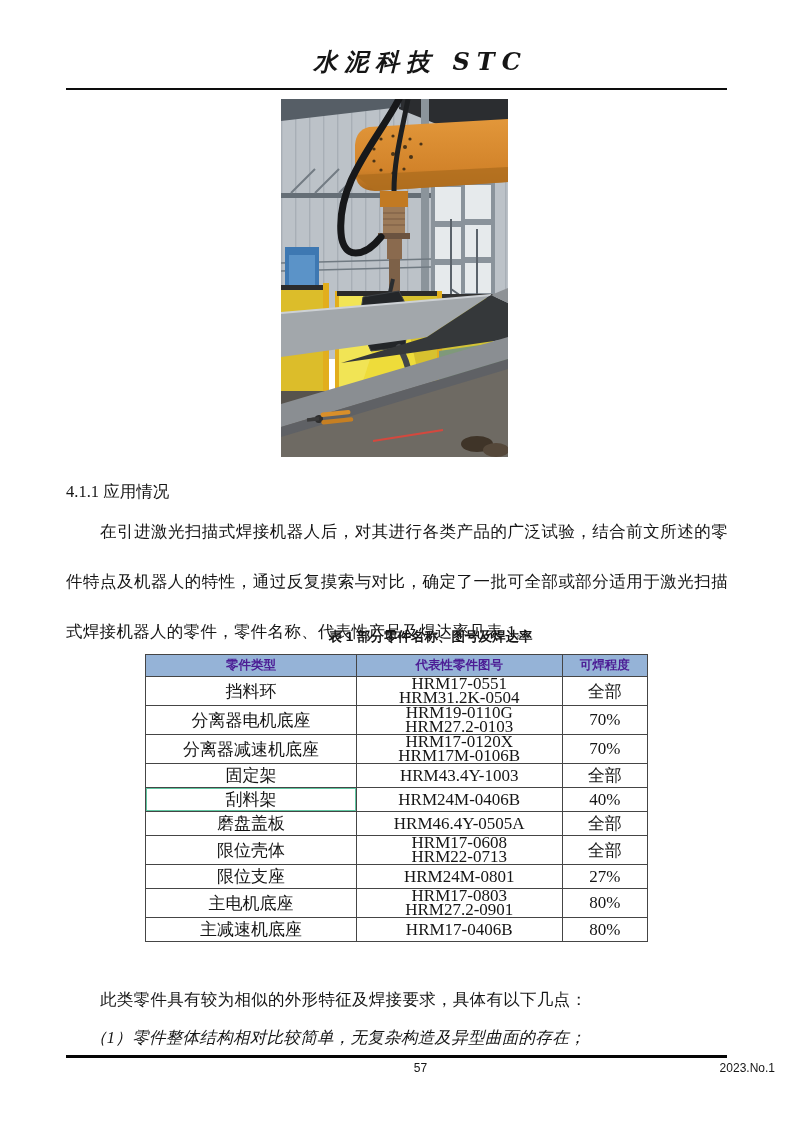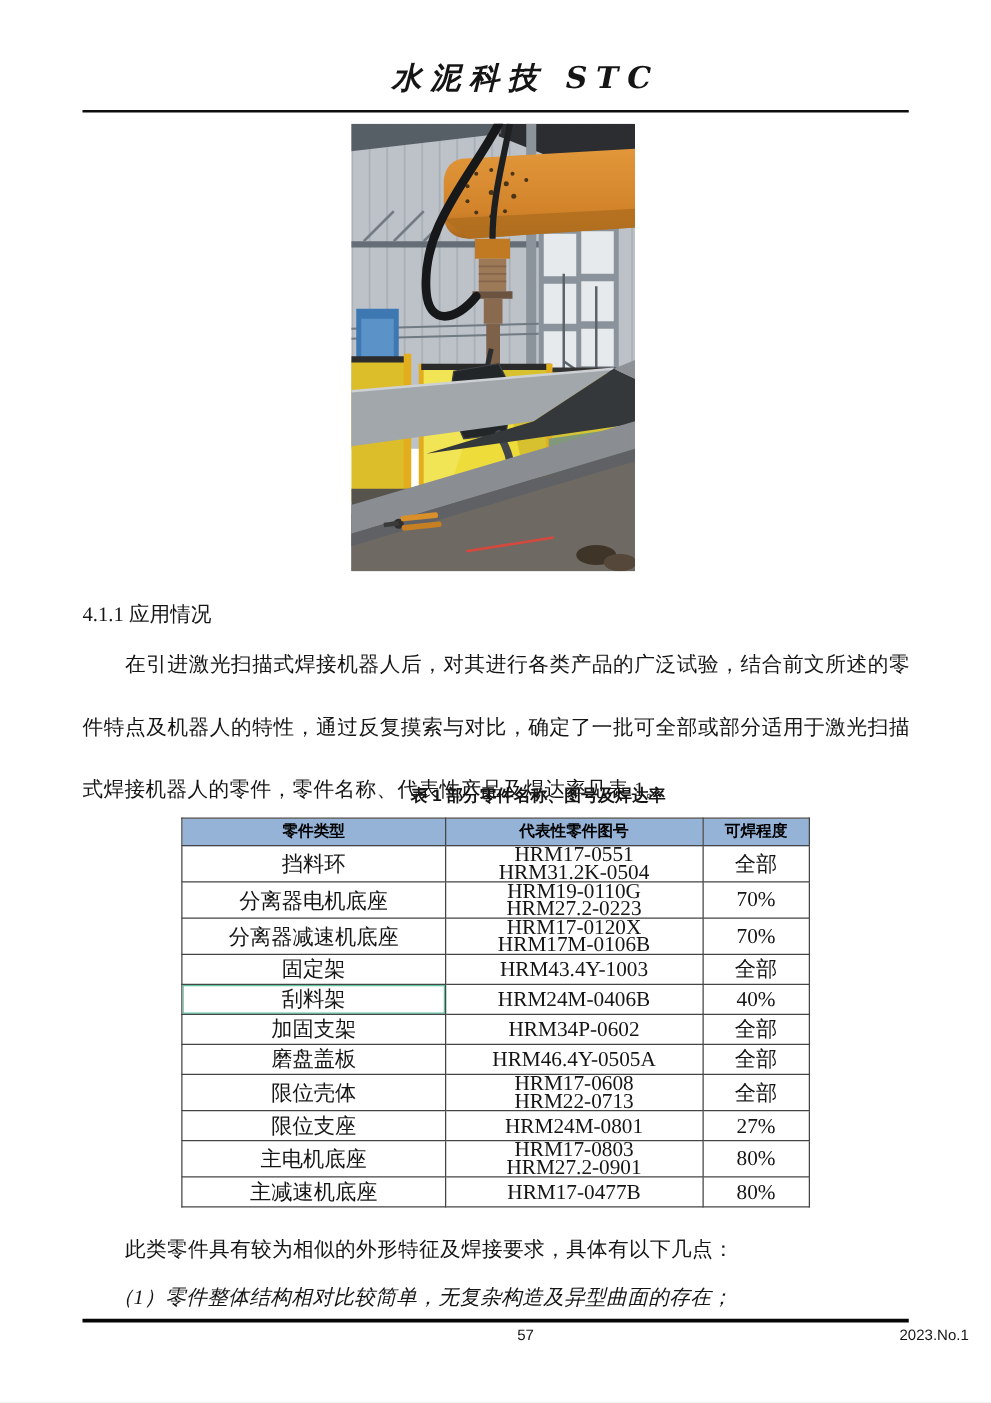--- a/index.html
+++ b/index.html
@@ -36,21 +36,21 @@
   table.parts{
     position:absolute;top:654px;left:145px;width:503px;
     border-collapse:collapse;table-layout:fixed;
   }
   table.parts th,table.parts td{
     border:1px solid #454545;text-align:center;vertical-align:middle;padding:0 2px;
   }
   table.parts th{
     background:var(--header-blue,#95B3D7);
     font-family:"Liberation Sans","DejaVu Sans",sans-serif;
-    font-weight:700;font-size:12.5px;height:21px;color:#000000;
+    font-weight:700;font-size:12.5px;height:21px;color:#4c1d95;
   }
   table.parts td{height:21px;font-size:17px;}
   td.code-cell{font-family:"Liberation Serif","DejaVu Serif",serif;font-size:12px;}
   td.code-cell .code-line{line-height:14px;}
   td.cell-highlight{
     box-shadow:inset 0 0 0 1px var(--highlight-green,#5FC6A0);
     border-left:3px solid var(--highlight-green,#5FC6A0);
   }
   .col-type{width:42%;} .col-code{width:41%;} .col-weld{width:17%;}
   .footer-rule{position:absolute;top:1055px;left:66px;width:661px;height:3px;background:#050505;}
@@ -219,21 +219,21 @@
           <td class="code-cell">
             <div class="code-line">HRM17-0551</div>
             <div class="code-line">HRM31.2K-0504</div>
           </td>
           <td>全部</td>
         </tr>
         <tr>
           <td>分离器电机底座</td>
           <td class="code-cell">
             <div class="code-line">HRM19-0110G</div>
-            <div class="code-line">HRM27.2-0223</div>
+            <div class="code-line">HRM27.2-0103</div>
           </td>
           <td>70%</td>
         </tr>
         <tr>
           <td>分离器减速机底座</td>
           <td class="code-cell">
             <div class="code-line">HRM17-0120X</div>
             <div class="code-line">HRM17M-0106B</div>
           </td>
           <td>70%</td>
@@ -246,27 +246,20 @@
           <td>全部</td>
         </tr>
         <tr>
           <td class="cell-highlight">刮料架</td>
           <td class="code-cell">
             <div class="code-line">HRM24M-0406B</div>
           </td>
           <td>40%</td>
         </tr>
         <tr>
-          <td>加固支架</td>
-          <td class="code-cell">
-            <div class="code-line">HRM34P-0602</div>
-          </td>
-          <td>全部</td>
-        </tr>
-        <tr>
           <td>磨盘盖板</td>
           <td class="code-cell">
             <div class="code-line">HRM46.4Y-0505A</div>
           </td>
           <td>全部</td>
         </tr>
         <tr>
           <td>限位壳体</td>
           <td class="code-cell">
             <div class="code-line">HRM17-0608</div>
@@ -285,21 +278,21 @@
           <td>主电机底座</td>
           <td class="code-cell">
             <div class="code-line">HRM17-0803</div>
             <div class="code-line">HRM27.2-0901</div>
           </td>
           <td>80%</td>
         </tr>
         <tr>
           <td>主减速机底座</td>
           <td class="code-cell">
-            <div class="code-line">HRM17-0477B</div>
+            <div class="code-line">HRM17-0406B</div>
           </td>
           <td>80%</td>
         </tr>
       </tbody>
   </table>
 
   <div class="para para-indent" id="para2">此类零件具有较为相似的外形特征及焊接要求，具体有以下几点：</div>
   <div class="para" id="list1">（1）零件整体结构相对比较简单，无复杂构造及异型曲面的存在；</div>
 
   <div class="footer-rule"></div>

